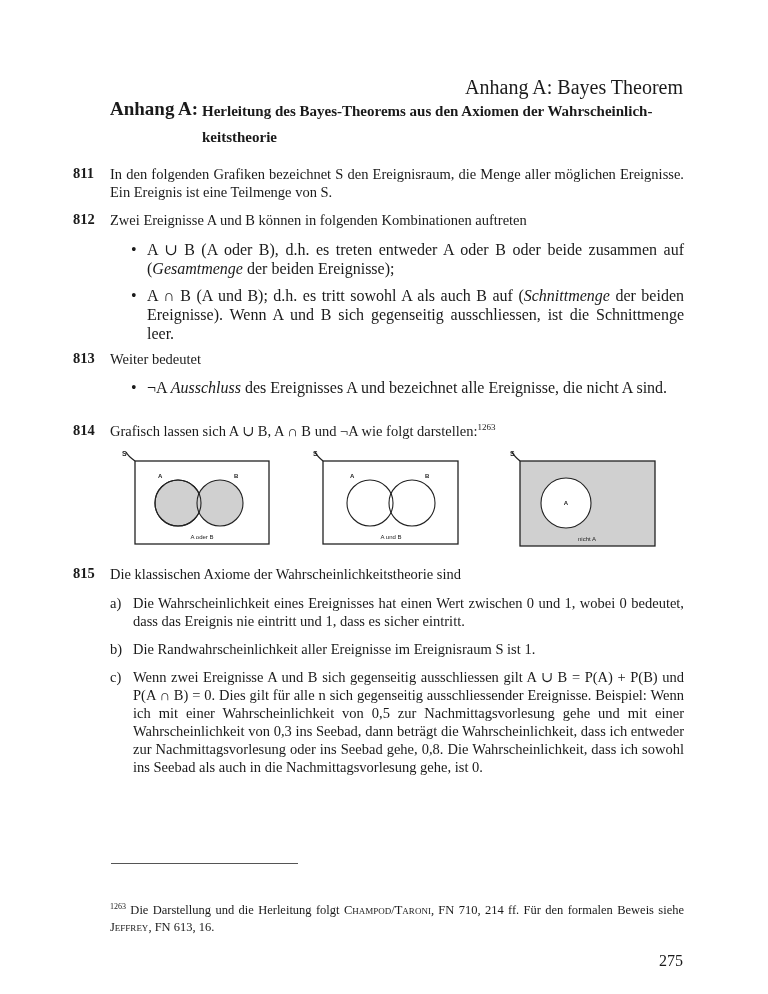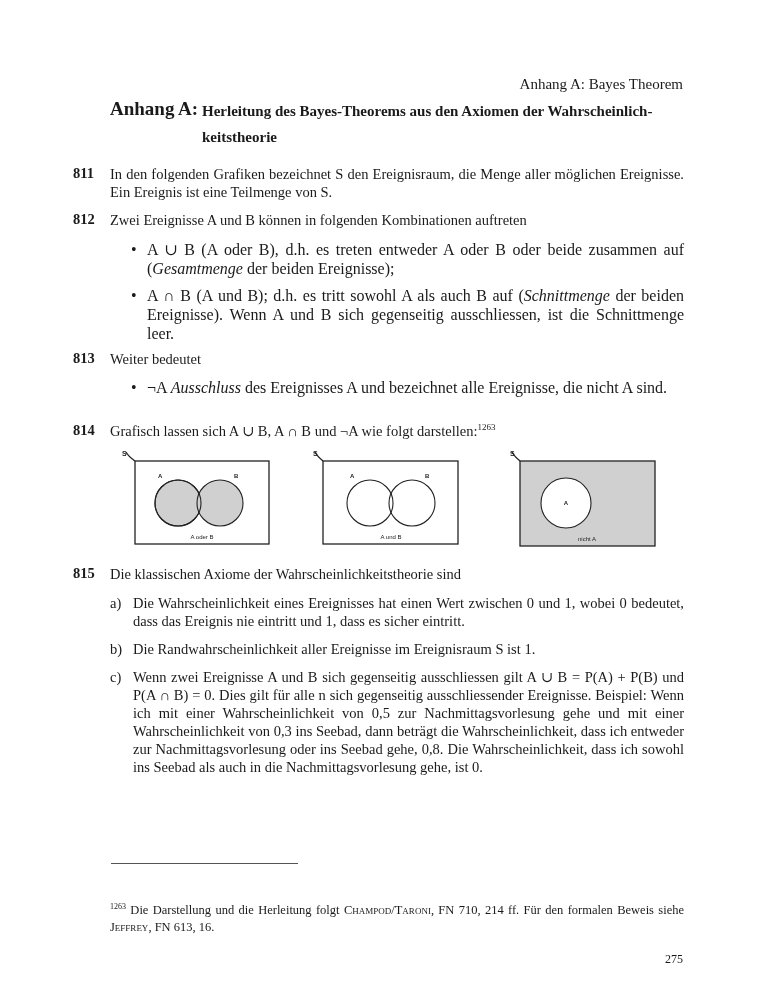--- a/index.html
+++ b/index.html
@@ -2,40 +2,40 @@
 <html><head>
   <meta charset="utf-8">
   <style>
     html, body { margin: 0; padding: 0; background: #ffffff; }
     body {
       width: 768px; height: 994px; position: relative; overflow: hidden;
       font-family: "Liberation Serif", "DejaVu Serif", serif;
       color: #1a1a1a;
     }
     .abs { position: absolute; }
-    .running-head { top: 76px; right: 85px; font-size: 15px; }
+    .running-head { top: 76px; right: 85px; font-size: 20px; }
     .heading-label { left: 110px; top: 98px; font-size: 19px; font-weight: bold; }
     .heading-title { left: 202px; top: 98px; width: 480px; font-size: 15px; font-weight: bold; line-height: 26px; }
 
     .num { left: 73px; font-size: 14.5px; font-weight: bold; }
     .para { left: 110px; width: 574px; font-size: 14.5px; line-height: 18px; text-align: justify; }
     .bullet-item { left: 131px; width: 553px; font-size: 16px; line-height: 19px; }
     .bullet-item .dot { position: absolute; left: 0; top: 0; }
     .bullet-item .txt { margin-left: 16px; display: block; text-align: justify; }
     .sub-item { left: 110px; width: 574px; font-size: 14.5px; line-height: 18px; }
     .sub-item .mk { position: absolute; left: 0; top: 0; }
     .sub-item .txt { margin-left: 23px; display: block; text-align: justify; }
     sup { font-size: 9px; line-height: 0; vertical-align: 6px; }
 
     .venn { top: 450px; }
     .footnote-rule { left: 111px; top: 863px; width: 187px; height: 1px; background: #555; }
     .footnote { left: 110px; top: 902px; width: 574px; font-size: 12.5px; line-height: 17px; text-align: justify; }
     .footnote sup { font-size: 8px; vertical-align: 5px; }
     .sc { font-variant: small-caps; }
-    .page-number { right: 85px; top: 952px; font-size: 12px; }
+    .page-number { right: 85px; top: 952px; font-size: 16px; }
   </style>
 </head>
 <body>
 
 <div class="abs running-head">Anhang A: Bayes Theorem</div>
 
 <div class="abs heading-label">Anhang A:</div>
 <div class="abs heading-title">Herleitung des Bayes-Theorems aus den Axiomen der Wahrscheinlich-keitstheorie</div>
 
 <div class="abs num" style="top:165px">811</div>

